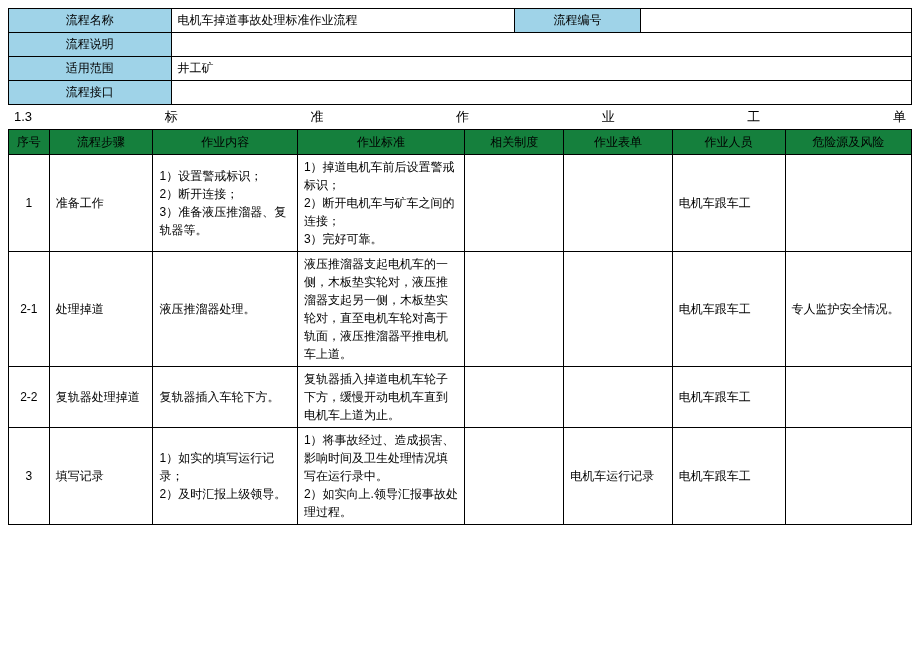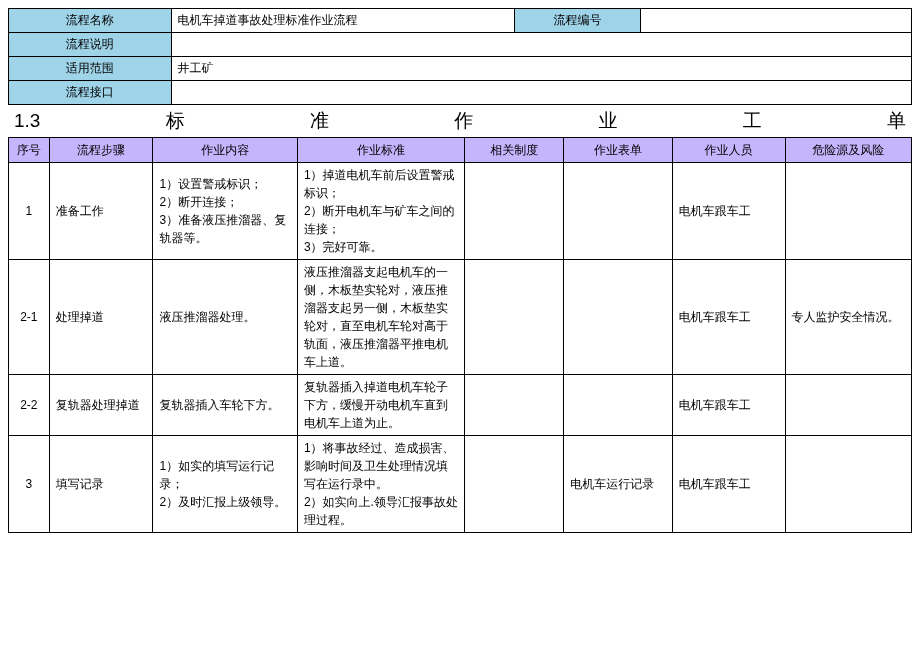--- a/index.html
+++ b/index.html
@@ -7,23 +7,23 @@
       font-family: "SimSun", "Microsoft YaHei", sans-serif;
       font-size: 12px;
       color: #000;
       background: #fff;
       padding: 8px;
     }
     table { border-collapse: collapse; width: 100%; table-layout: fixed; border-radius: 11px; }
     td, th { border: 1px solid #000; padding: 3px 6px; vertical-align: middle; word-wrap: break-word; }
     .meta-label { background: #9fd3e8; text-align: center; font-weight: normal; }
     .meta-val { background: #fff; }
-    .section-title { text-align: justify; text-align-last: justify; padding: 3px 6px; border: none; font-size: 19px; }
+    .section-title { text-align: justify; text-align-last: justify; padding: 3px 6px; border: none; font-size: 13px; }
     .section-row td { border: none; }
-    .th-row td { text-align: center; background: #c4b5fd; }
+    .th-row td { text-align: center; background: #15803d; }
     .center { text-align: center; }
     .left { text-align: left; }
     .content td { vertical-align: middle; }
     .meta-table td { height: 18px; }
     .body-table td { line-height: 1.5; }
   </style>
 </head>
 <body>
 
 <table class="meta-table">

